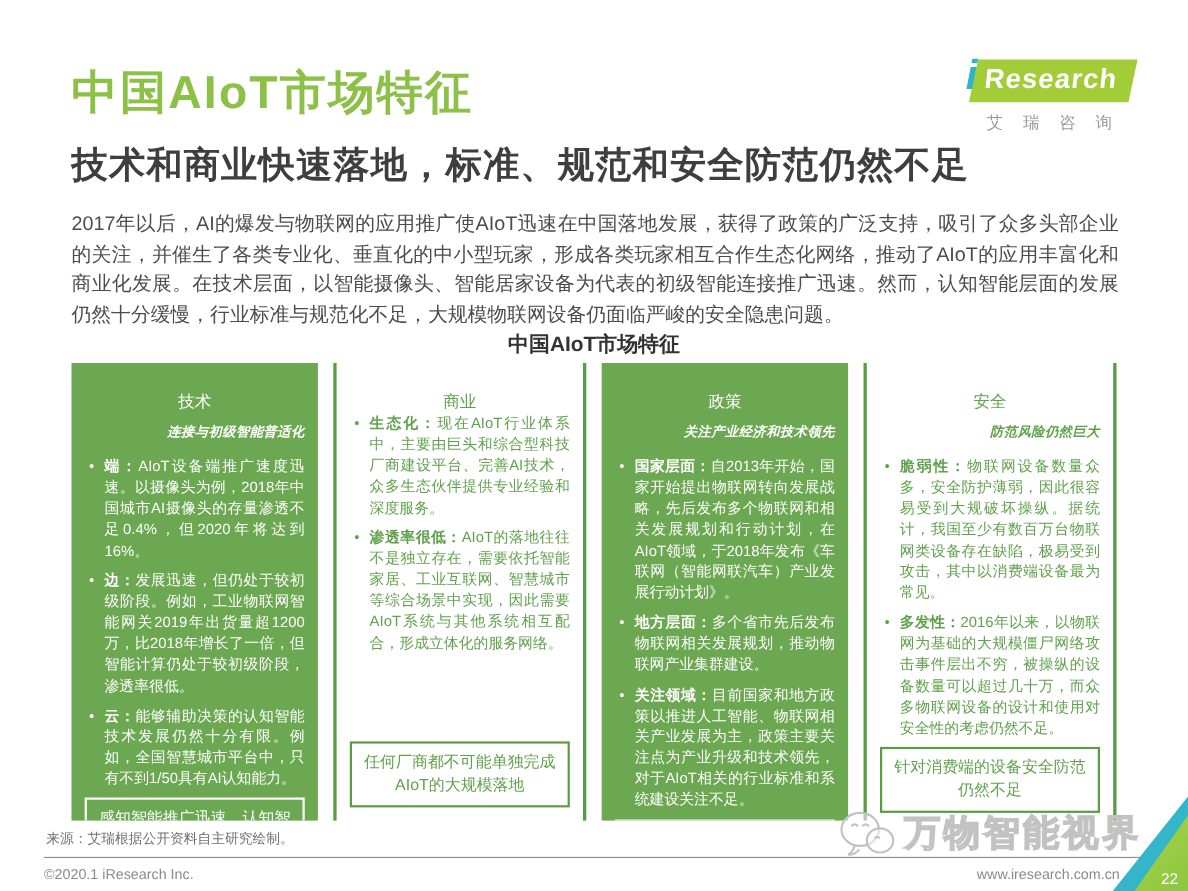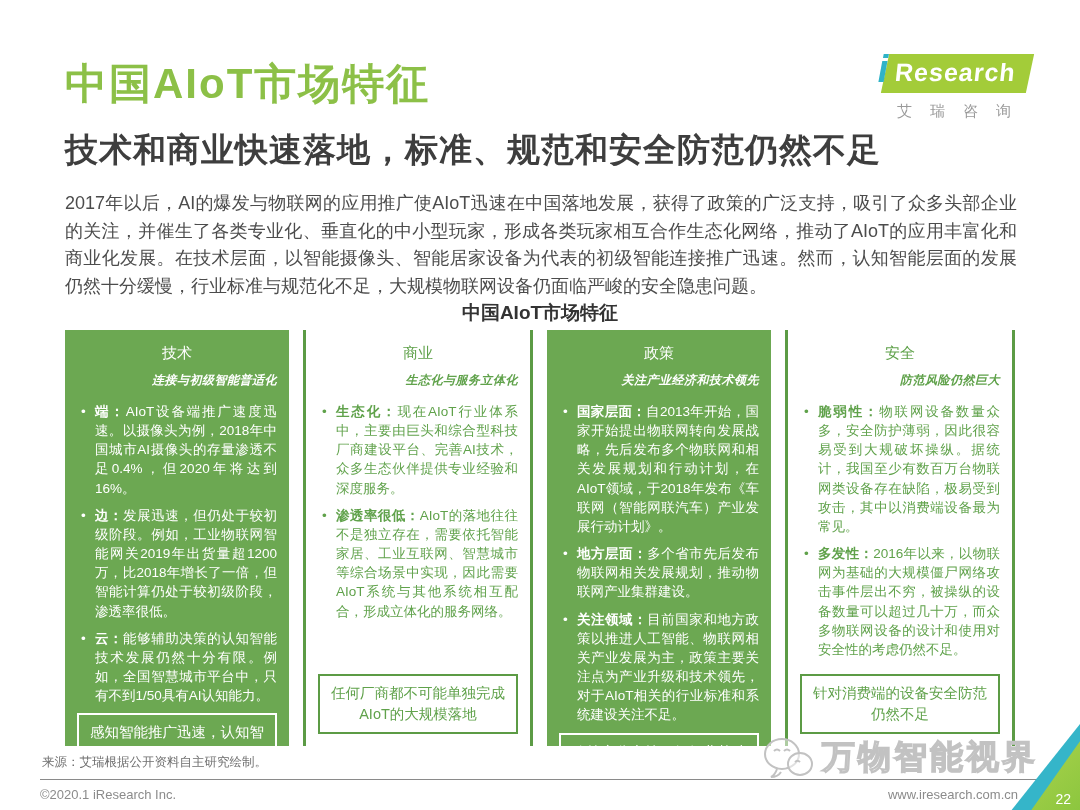--- a/index.html
+++ b/index.html
@@ -46,21 +46,21 @@
   .section-title{
     position:absolute;left:0;top:300px;width:100%;text-align:center;
     font-size:19px;font-weight:bold;color:#333;
   }
   .columns{
     position:absolute;left:65px;top:330px;width:950px;height:416px;
     display:flex;gap:14px;
   }
   .col{
     flex:1;display:flex;flex-direction:column;box-sizing:border-box;
-    padding:8px 12px 12px;overflow:hidden;
+    padding:20px 12px 12px;overflow:hidden;
   }
   .col.solid{background:var(--green,#6CA852);color:#ffffff;}
   .col.outline{
     background:#ffffff;color:var(--green-text,#60A24B);
     border-left:3px solid var(--green-border,#5C9B45);
     border-right:3px solid var(--green-border,#5C9B45);
   }
   .cat{text-align:center;font-size:15px;margin-top:6px;}
   .ctitle{
     text-align:right;font-size:12px;font-weight:bold;
@@ -130,21 +130,20 @@
     <ul class="bullets">
       <li><span class="term">端：</span><span>AIoT设备端推广速度迅速。以摄像头为例，2018年中国城市AI摄像头的存量渗透不足0.4%，但2020年将达到16%。</span></li>
       <li><span class="term">边：</span><span>发展迅速，但仍处于较初级阶段。例如，工业物联网智能网关2019年出货量超1200万，比2018年增长了一倍，但智能计算仍处于较初级阶段，渗透率很低。</span></li>
       <li><span class="term">云：</span><span>能够辅助决策的认知智能技术发展仍然十分有限。例如，全国智慧城市平台中，只有不到1/50具有AI认知能力。</span></li>
     </ul>
     <div class="fbox">感知智能推广迅速，认知智能发展有限</div>
   </div>
 
   <div class="col outline">
     <div class="cat">商业</div>
-    <div class="ctitle">生态化与服务立体化</div>
     <ul class="bullets">
       <li><span class="term">生态化：</span><span>现在AIoT行业体系中，主要由巨头和综合型科技厂商建设平台、完善AI技术，众多生态伙伴提供专业经验和深度服务。</span></li>
       <li><span class="term">渗透率很低：</span><span>AIoT的落地往往不是独立存在，需要依托智能家居、工业互联网、智慧城市等综合场景中实现，因此需要AIoT系统与其他系统相互配合，形成立体化的服务网络。</span></li>
     </ul>
     <div class="fbox">任何厂商都不可能单独完成AIoT的大规模落地</div>
   </div>
 
   <div class="col solid">
     <div class="cat">政策</div>
     <div class="ctitle">关注产业经济和技术领先</div>

